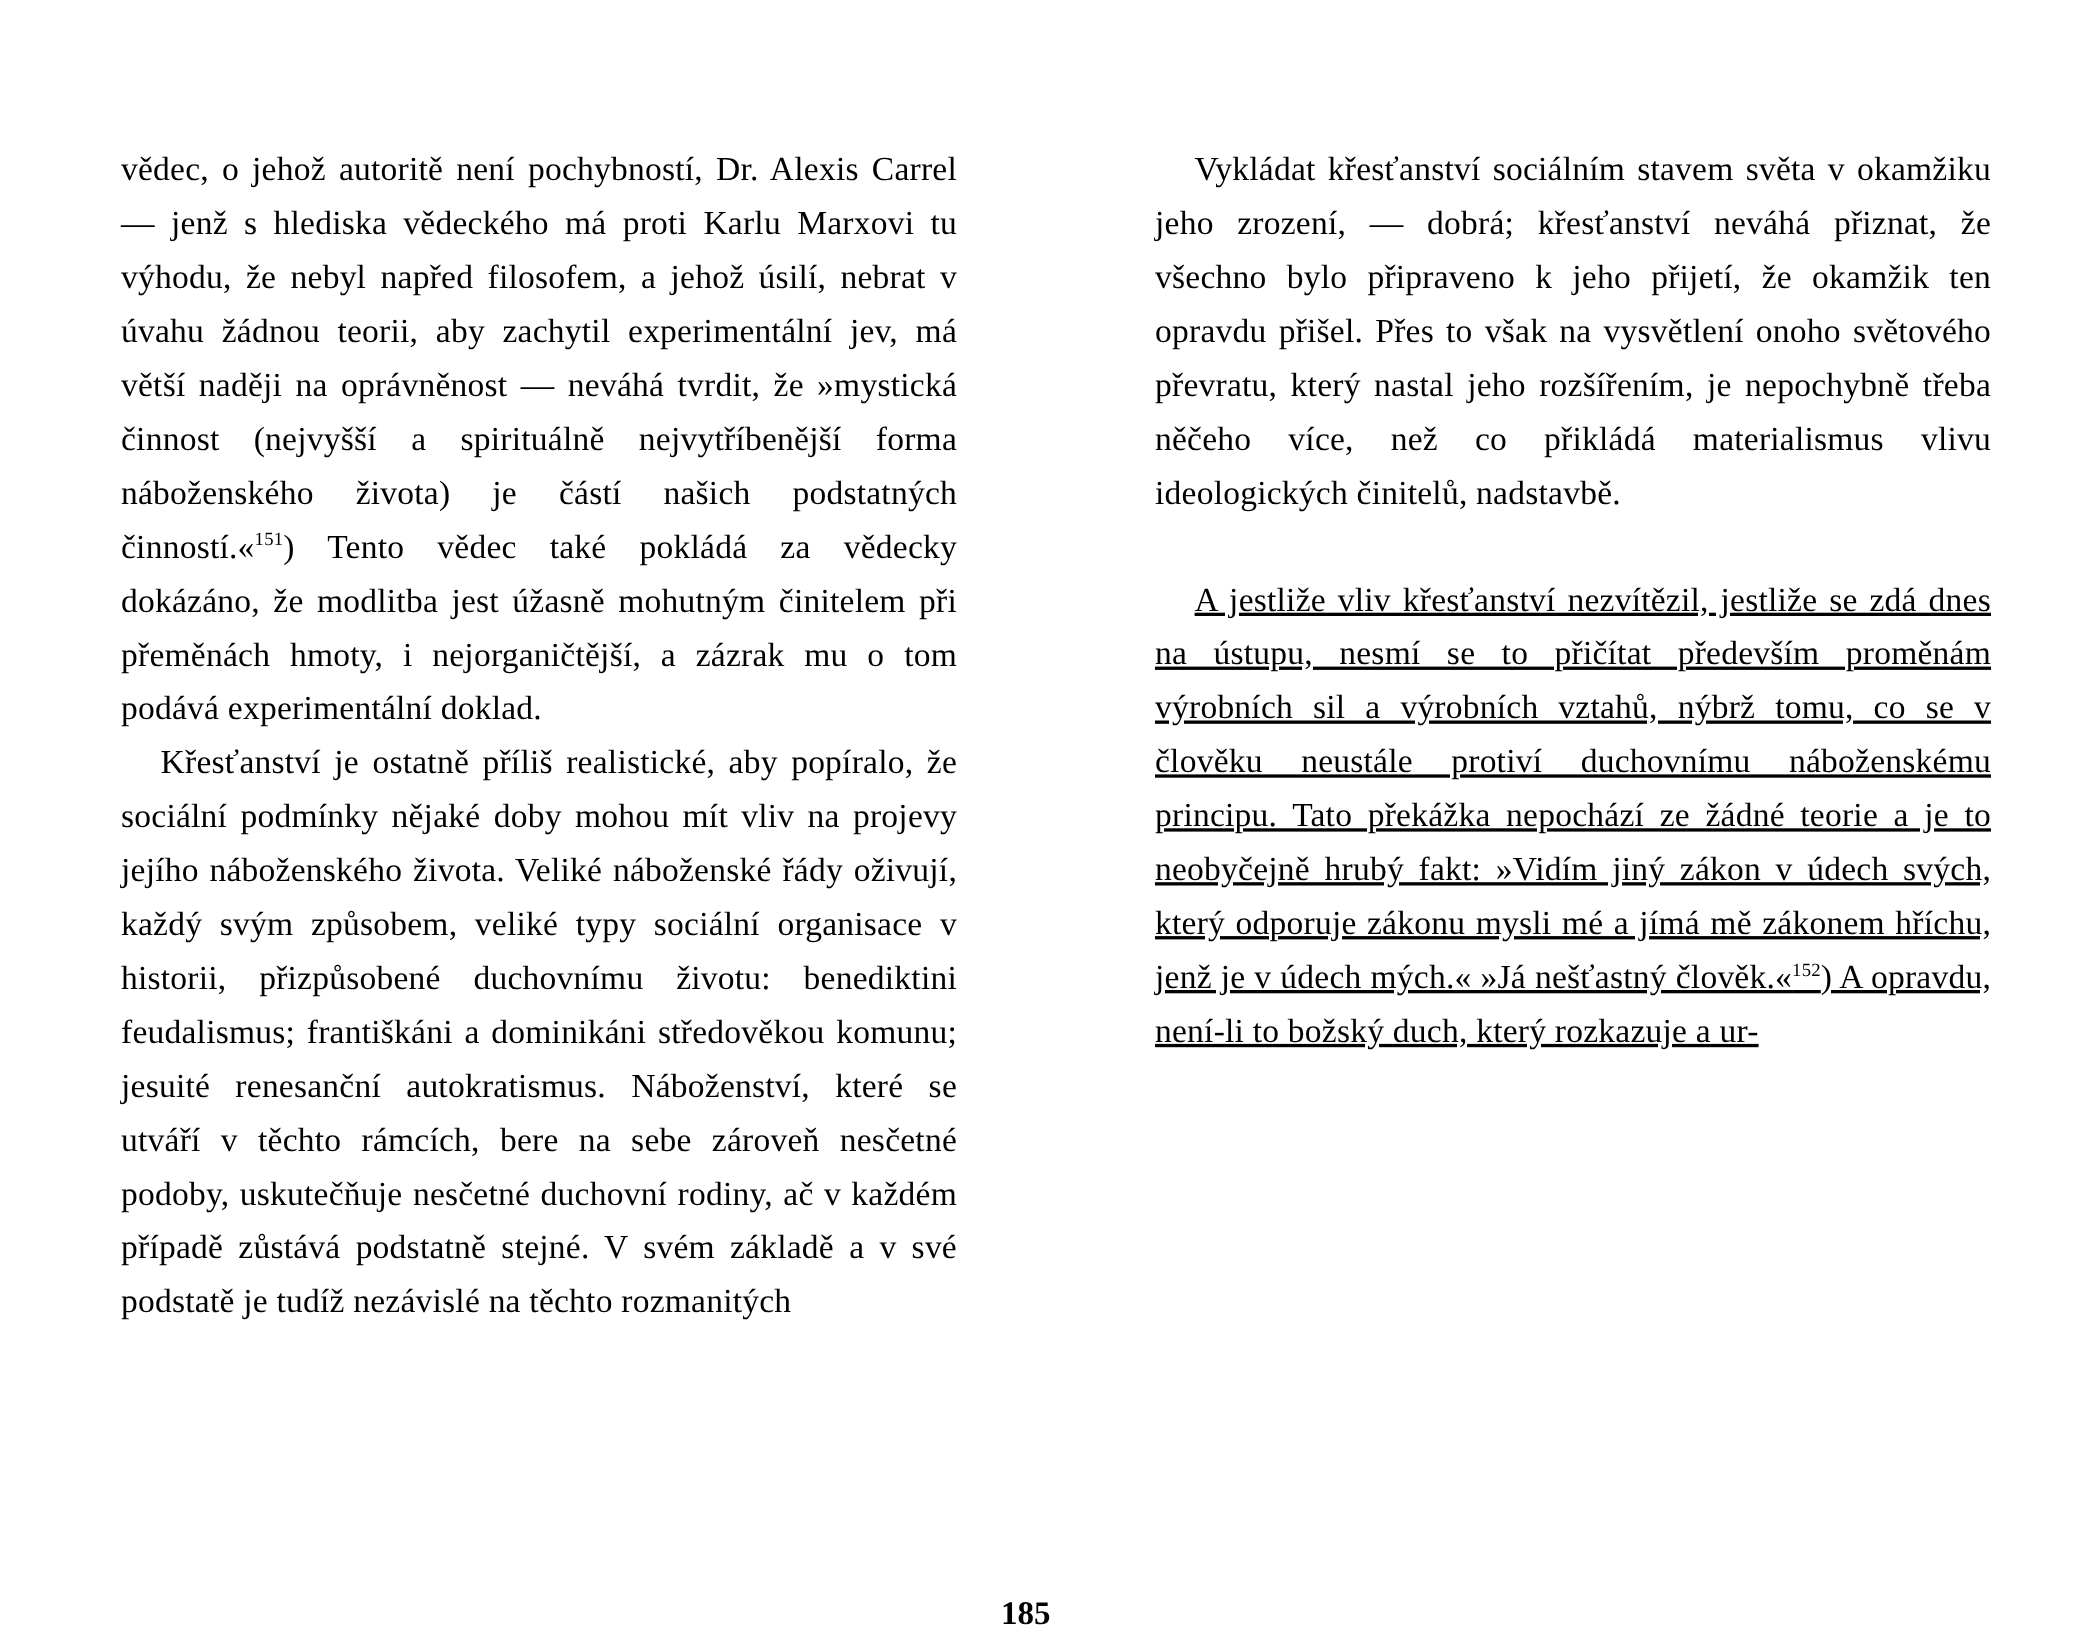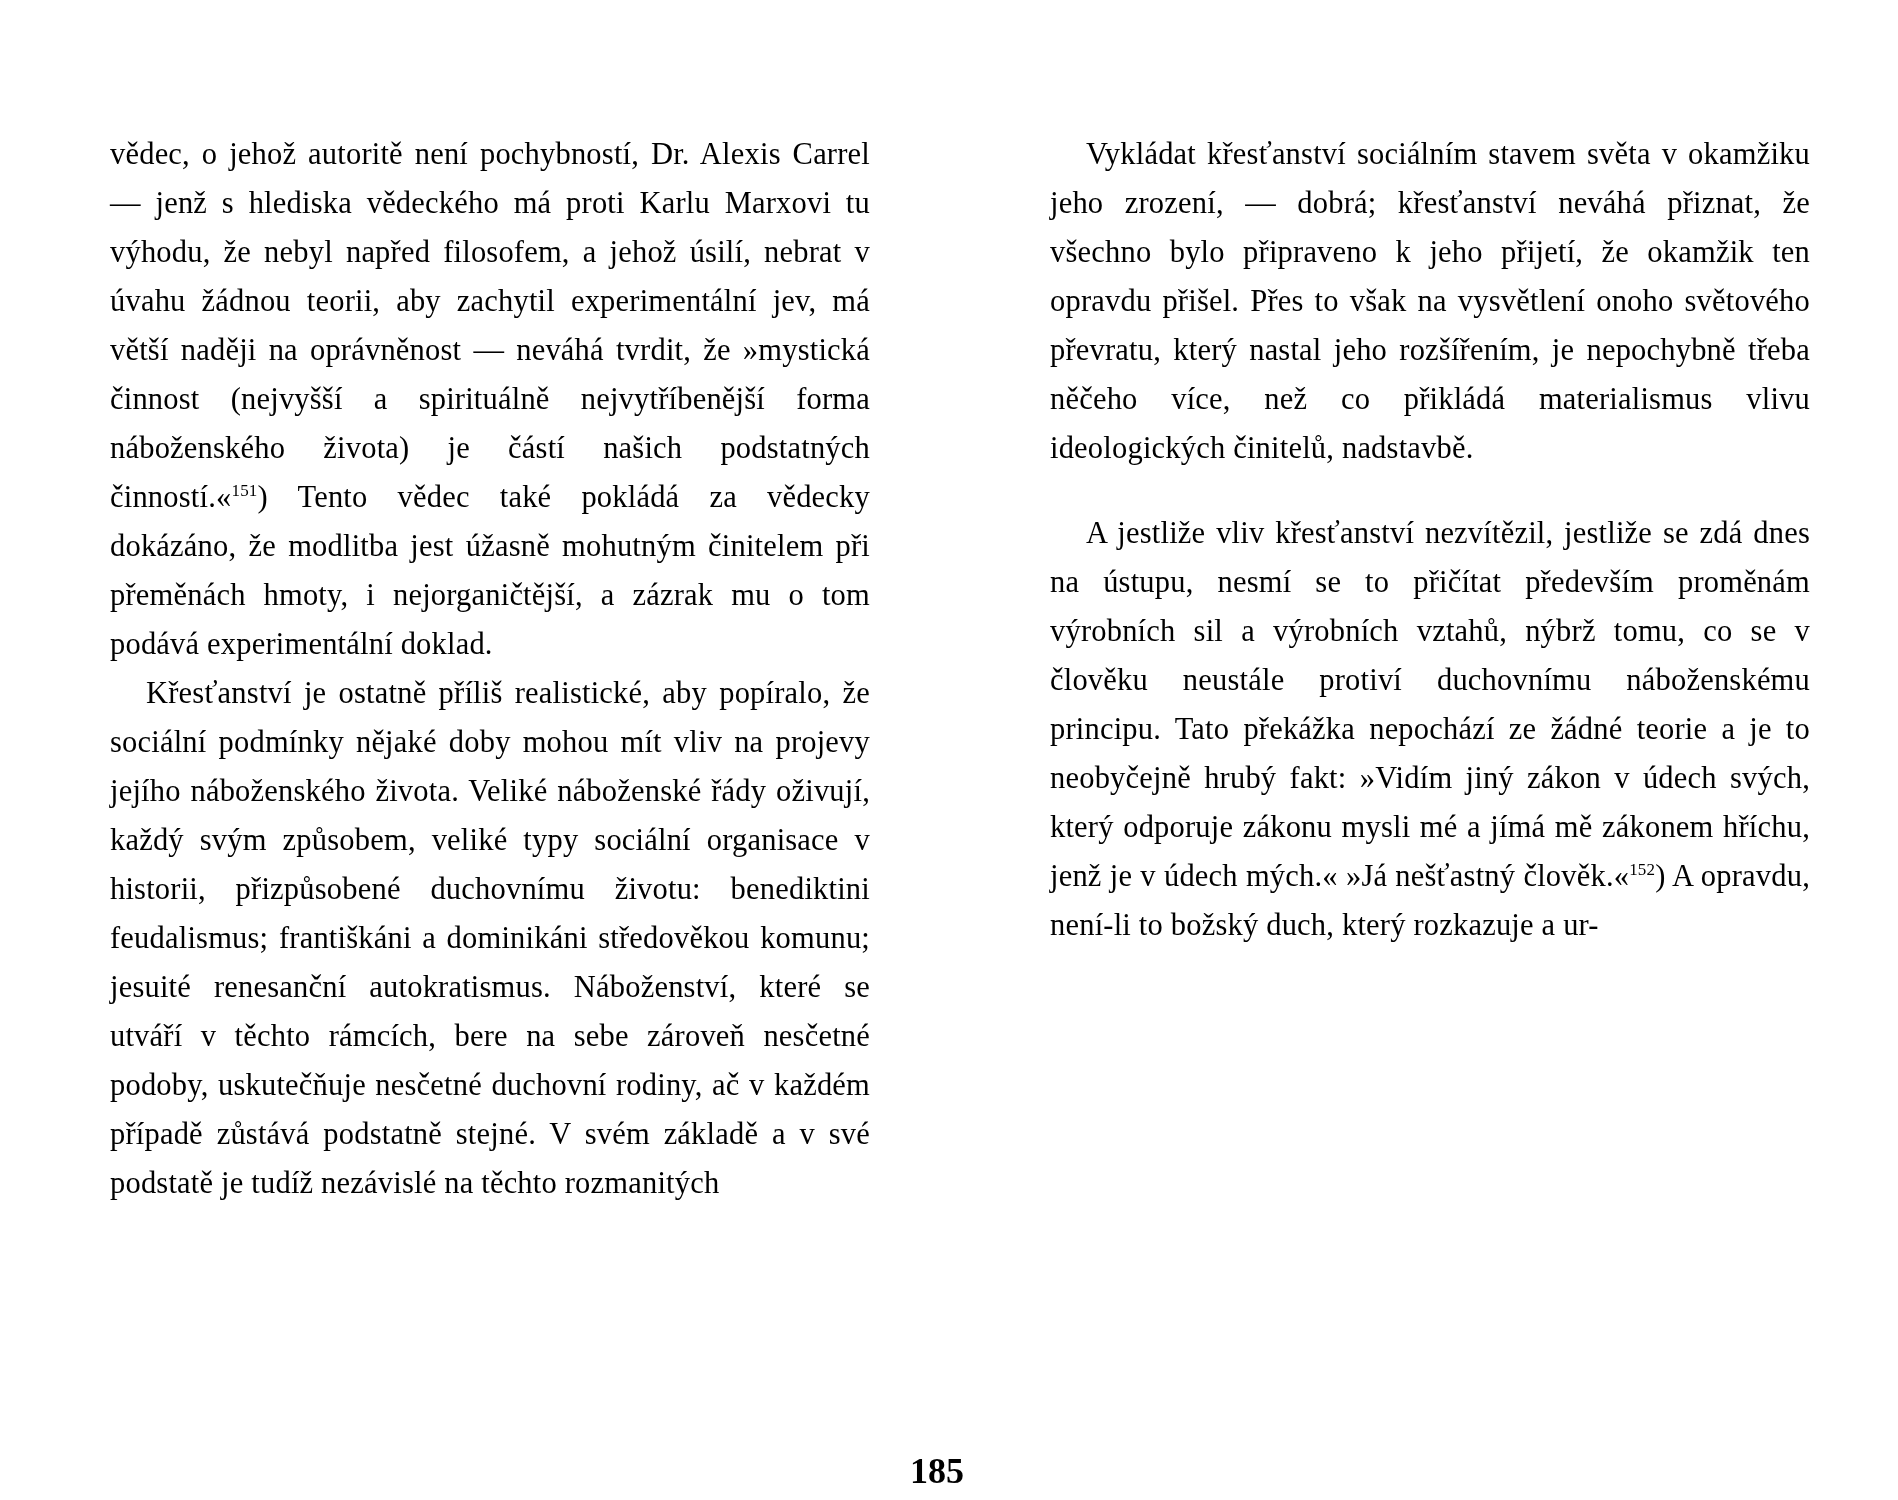--- a/index.html
+++ b/index.html
@@ -40,26 +40,27 @@
     letter-spacing: 0.2px;
   }
   .para {
     margin: 0;
     text-indent: 36px;
   }
   .para.first {
     text-indent: 0;
   }
   .para.gap {
-    margin-top: 36px;
+    margin-top: 48px;
+    text-decoration: underline;
   }
   .page-number {
     position: absolute;
     top: 1320px;
-    font-size: 36px;
+    font-size: 30px;
     font-weight: bold;
     font-family: "Liberation Serif", serif;
   }
   .page-number-left {
     left: 800px;
   }
   sup.note {
     font-size: 17px;
     vertical-align: super;
     line-height: 0;

